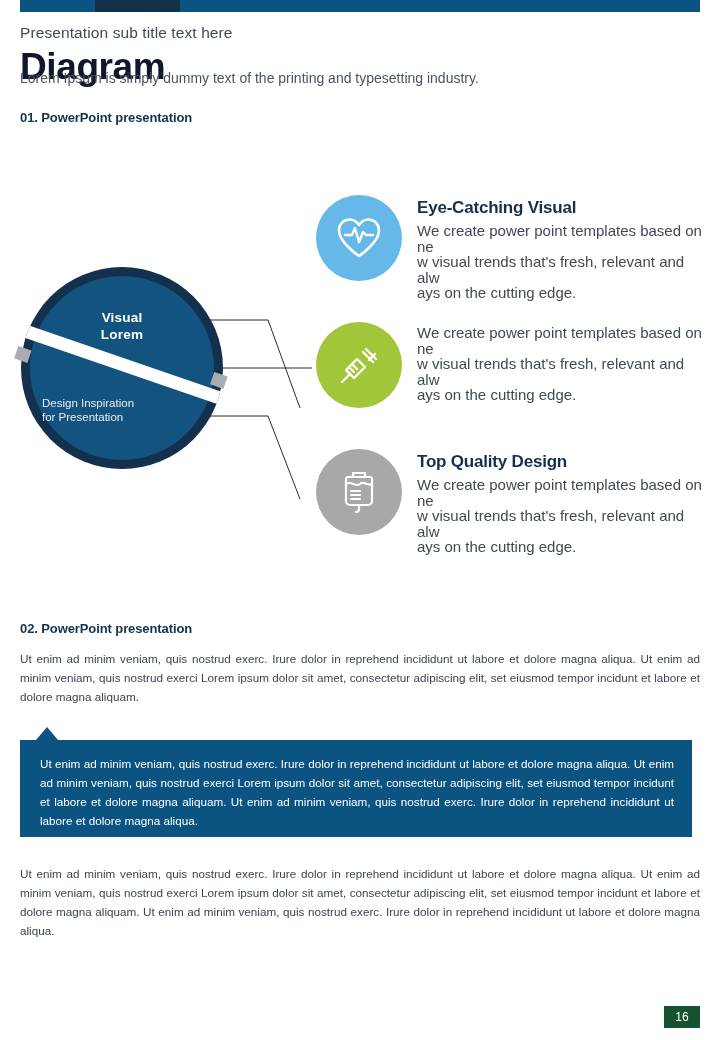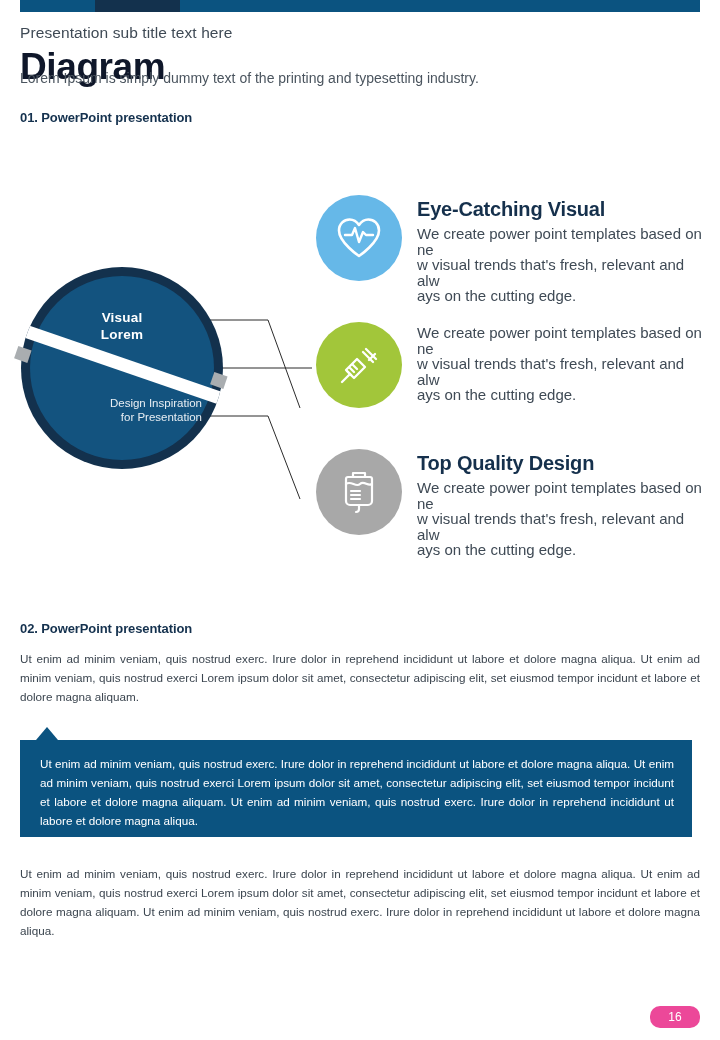--- a/index.html
+++ b/index.html
@@ -81,41 +81,41 @@
     color: #ffffff;
     font-size: 13.5px;
     font-weight: bold;
     line-height: 17px;
     letter-spacing: .2px;
   }
   .hub-label-bot {
     position: absolute;
     left: 42px; top: 226px;
     width: 160px;
-    text-align: right;
+    text-align: left;
     color: #e8eef3;
     font-size: 11.5px;
     line-height: 14px;
   }
 
   
   .icon-circle {
     position: absolute;
     width: 86px; height: 86px;
     border-radius: 50%;
     display: flex;
     align-items: center;
     justify-content: center;
   }
   .icon-circle svg { display: block; }
 
   
   .item-text { position: absolute; left: 417px; width: 290px; }
   .item-title {
-    font-size: 20px;
+    font-size: 17px;
     font-weight: bold;
     color: #15304c;
     letter-spacing: -.2px;
     margin-bottom: 5px;
   }
   .item-desc {
     font-size: 15px;
     color: #3f4a55;
     line-height: 15.5px;
   }
@@ -155,28 +155,27 @@
     color: #ffffff;
     font-size: 11.7px;
     line-height: 19px;
     text-align: justify;
   }
 
   
   .page-badge {
     position: absolute;
     right: 20px; bottom: 12px;
-    width: 50px; height: 22px;
-    background: #ec4899;
+    width: 36px; height: 22px;
+    background: #14532d;
     color: #ffffff;
     font-size: 12px;
     display: flex;
     align-items: center;
     justify-content: center;
-    border-radius: 10px;
   }
 </style>
 </head>
 <body>
 
 <div id="slide">
 
   <div class="topbar">
     <div class="seg seg-a"></div>
     <div class="seg seg-b"></div>

